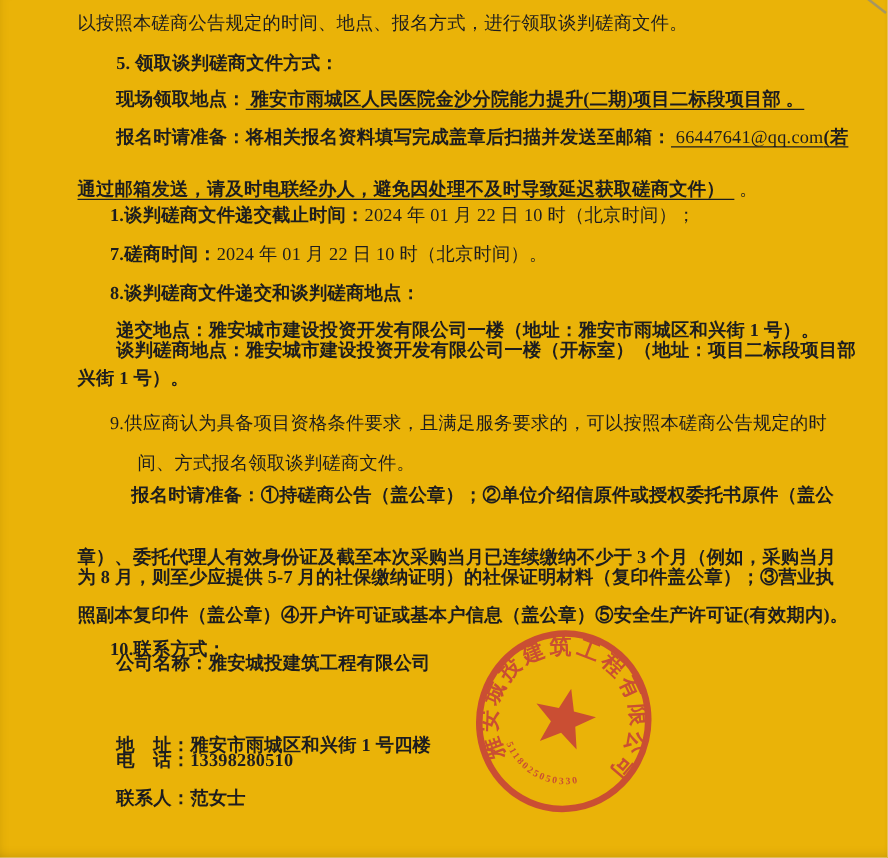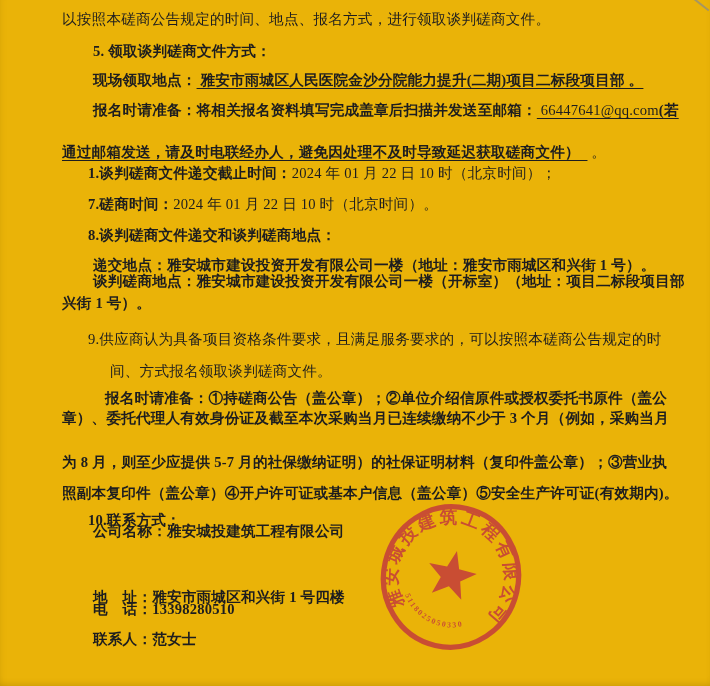--- a/index.html
+++ b/index.html
@@ -62,22 +62,22 @@
       <div class="line" style="top: 100px; left: 93px;"><span class="seg b">报名时请准备：将相关报名资料填写完成盖章后扫描并发送至邮箱：</span><span class="seg u"> 66447641@qq.com</span><span class="seg b u">(若</span></div>
       <div class="line" style="top: 142px; left: 62px; text-align: right;"><span class="seg b u">通过邮箱发送，请及时电联经办人，避免因处理不及时导致延迟获取磋商文件）  </span><span class="seg"> 。</span></div>
       <div class="line" style="top: 163px; left: 88px;"><span class="seg b">1.谈判磋商文件递交截止时间：</span><span class="seg">2024 年 01 月 22 日 10 时（北京时间）；</span></div>
       <div class="line" style="top: 194px; left: 88px;"><span class="seg b">7.磋商时间：</span><span class="seg">2024 年 01 月 22 日 10 时（北京时间）。</span></div>
       <div class="line" style="top: 225px; left: 88px;"><span class="seg b">8.谈判磋商文件递交和谈判磋商地点：</span></div>
       <div class="line" style="top: 255px; left: 93px;"><span class="seg b">递交地点：雅安城市建设投资开发有限公司一楼（地址：雅安市雨城区和兴街 1 号）。</span></div>
       <div class="line" style="top: 271px; left: 93px;"><span class="seg b">谈判磋商地点：雅安城市建设投资开发有限公司一楼（开标室）（地址：项目二标段项目部</span></div>
       <div class="line" style="top: 293px; left: 62px;"><span class="seg b">兴街 1 号）。</span></div>
       <div class="line" style="top: 329px; left: 88px;"><span class="seg">9.供应商认为具备项目资格条件要求，且满足服务要求的，可以按照本磋商公告规定的时</span></div>
       <div class="line" style="top: 361px; left: 62px; margin-left: 48px;"><span class="seg">间、方式报名领取谈判磋商文件。</span></div>
-      <div class="line" style="top: 388px; left: 105px;"><span class="seg b">报名时请准备：①持磋商公告（盖公章）；②单位介绍信原件或授权委托书原件（盖公</span></div>
-      <div class="line" style="top: 408px; left: 62px;"><span class="seg b">章）、委托代理人有效身份证及截至本次采购当月已连续缴纳不少于 3 个月（例如，采购当月</span></div>
+      <div class="line" style="top: 388px; left: 105px; font-family: Liberation Mono, monospace;"><span class="seg b">报名时请准备：①持磋商公告（盖公章）；②单位介绍信原件或授权委托书原件（盖公</span></div>
+      <div class="line" style="top: 436px; left: 62px;"><span class="seg b">章）、委托代理人有效身份证及截至本次采购当月已连续缴纳不少于 3 个月（例如，采购当月</span></div>
       <div class="line" style="top: 452px; left: 62px;"><span class="seg b">为 8 月，则至少应提供 5-7 月的社保缴纳证明）的社保证明材料（复印件盖公章）；③营业执</span></div>
       <div class="line" style="top: 483px; left: 62px;"><span class="seg b">照副本复印件（盖公章）④开户许可证或基本户信息（盖公章）⑤安全生产许可证(有效期内)。</span></div>
       <div class="line" style="top: 510px; left: 88px;"><span class="seg b">10.联系方式：</span></div>
       <div class="line" style="top: 521px; left: 93px;"><span class="seg b">公司名称：雅安城投建筑工程有限公司</span></div>
       <div class="line" style="top: 563px; left: 93px; margin-top: 24px;"><span class="seg b">地　址：雅安市雨城区和兴街 1 号四楼</span></div>
       <div class="line" style="top: 599px; left: 93px;"><span class="seg b">电　话：13398280510</span></div>
       <div class="line" style="top: 629px; left: 93px;"><span class="seg b">联系人：范女士</span></div>
     </div>
 
   <div id="seal">

